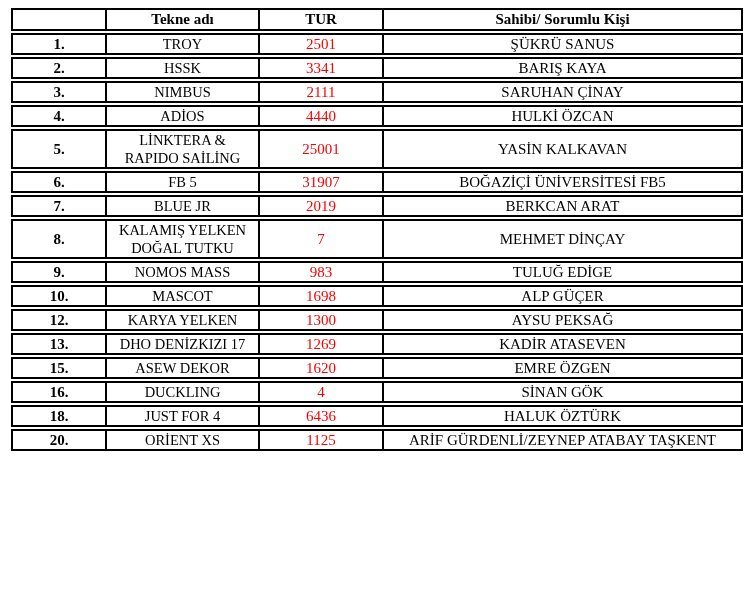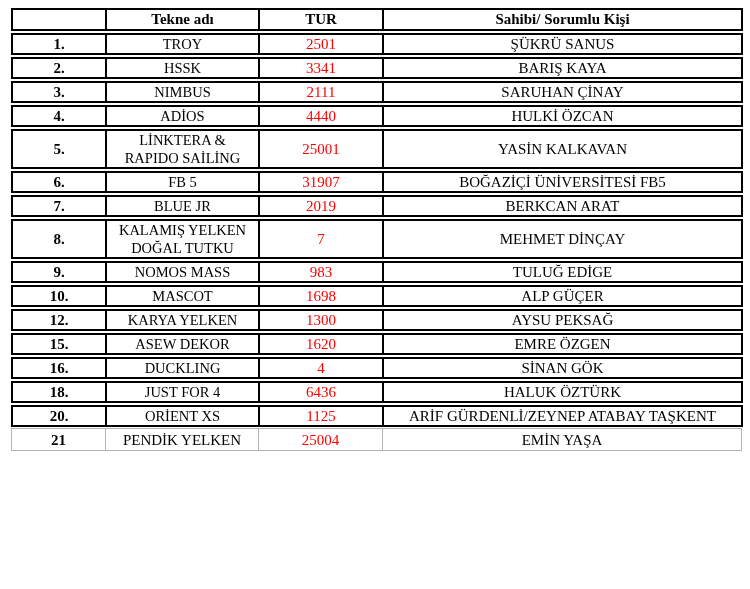--- a/index.html
+++ b/index.html
@@ -122,20 +122,26 @@
           <td class="col-tur">1698</td>
           <td class="col-owner">ALP GÜÇER</td>
         </tr>
         <tr>
           <td class="col-no">12.</td>
           <td class="col-boat">KARYA YELKEN</td>
           <td class="col-tur">1300</td>
           <td class="col-owner">AYSU PEKSAĞ</td>
         </tr>
         <tr>
+          <td class="col-no">13.</td>
+          <td class="col-boat">DHO DENİZKIZI 17</td>
+          <td class="col-tur">1269</td>
+          <td class="col-owner">KADİR ATASEVEN</td>
+        </tr>
+        <tr>
           <td class="col-no">15.</td>
           <td class="col-boat">ASEW DEKOR</td>
           <td class="col-tur">1620</td>
           <td class="col-owner">EMRE ÖZGEN</td>
         </tr>
         <tr>
           <td class="col-no">16.</td>
           <td class="col-boat">DUCKLING</td>
           <td class="col-tur">4</td>
           <td class="col-owner">SİNAN GÖK</td>
@@ -148,30 +154,14 @@
         </tr>
         <tr>
           <td class="col-no">20.</td>
           <td class="col-boat">ORİENT XS</td>
           <td class="col-tur">1125</td>
           <td class="col-owner">ARİF GÜRDENLİ/ZEYNEP ATABAY TAŞKENT</td>
         </tr>
       </tbody>
   </table>
 
-  <table class="appended">
-    <colgroup>
-        <col class="c1">
-        <col class="c2">
-        <col class="c3">
-        <col class="c4">
-      </colgroup>
-    <tbody>
-        <tr>
-          <td class="col-no">21</td>
-          <td class="col-boat">PENDİK YELKEN</td>
-          <td class="col-tur">25004</td>
-          <td class="col-owner">EMİN YAŞA</td>
-        </tr>
-      </tbody>
-  </table>
 
 </div>
 
 </body></html>

